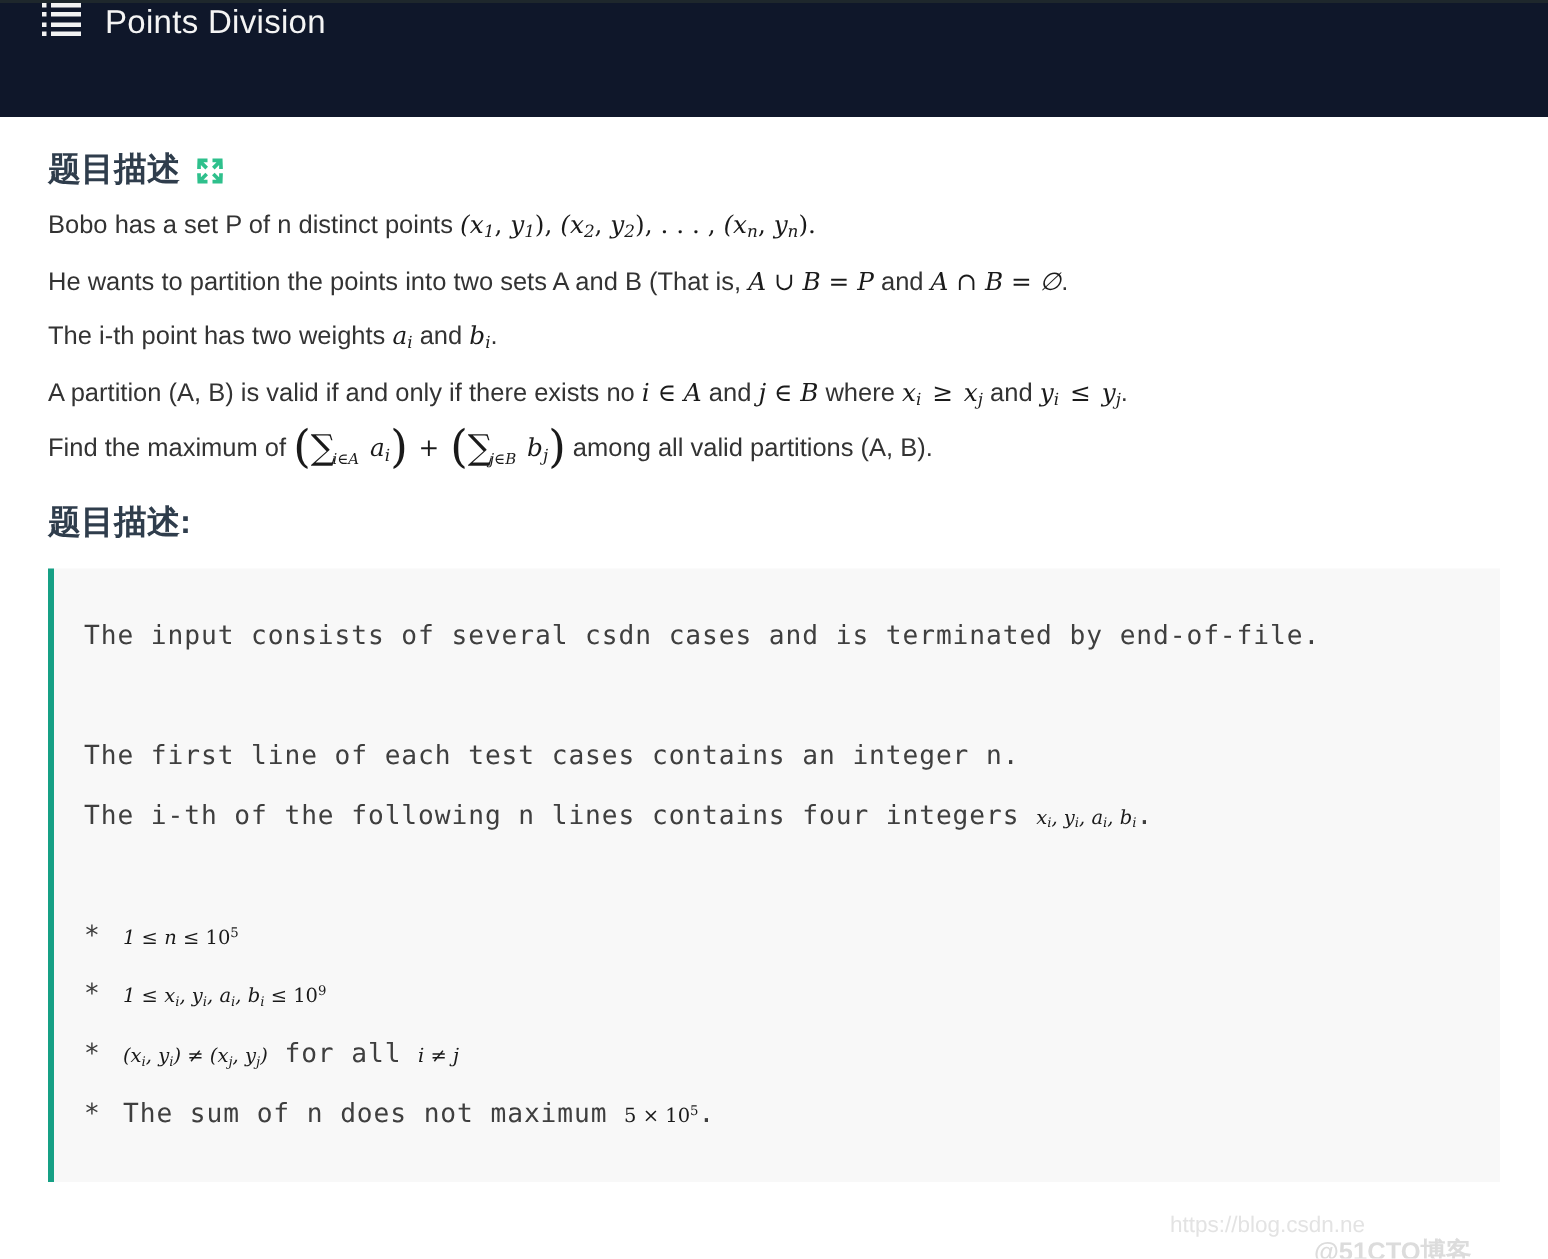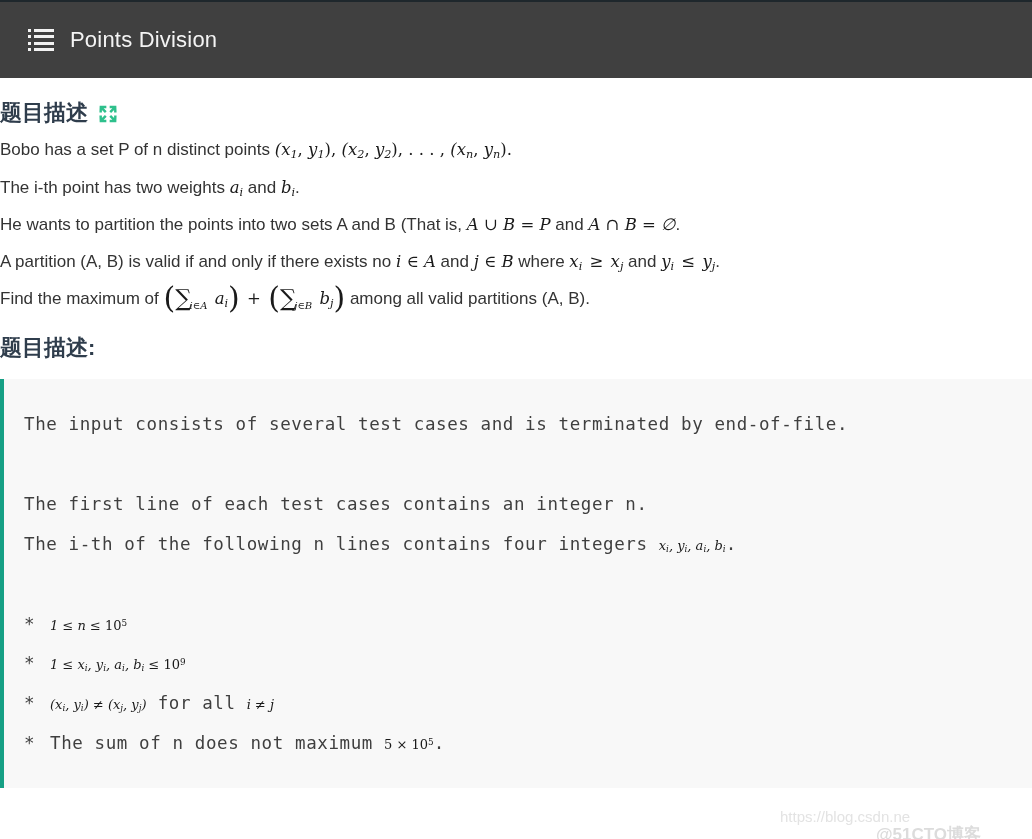--- a/index.html
+++ b/index.html
@@ -19,23 +19,23 @@
   
   .top-strip {
     height: 2px;
     width: 100%;
     background: #1e272c;
   }
 
   
   .app-header {
     height: 76px;
-    background: #404040;
+    background: #0f172a;
     display: flex;
-    align-items: center;
+    align-items: flex-start;
     padding-left: 28px;
     box-sizing: border-box;
   }
   .menu-icon {
     width: 26px;
     height: 22px;
     display: inline-flex;
     flex-direction: column;
     justify-content: space-between;
     margin-right: 16px;
@@ -62,21 +62,21 @@
   .app-title {
     color: #f4f4f4;
     font-size: 22px;
     letter-spacing: 0.2px;
     font-weight: 400;
     white-space: nowrap;
   }
 
   
   .content {
-    padding: 0 0;
+    padding: 0 32px;
     box-sizing: border-box;
   }
 
   .section-title {
     font-size: 22px;
     font-weight: bold;
     color: #2c3e50;
     margin: 22px 0 0 0;
     display: flex;
     align-items: center;
@@ -230,41 +230,41 @@
         <path fill="#2ec08c" d="M22 22 h-8 v-3 h3.2 l-3.6 -3.6 2.1 -2.1 3.6 3.6 v-3.2 h3 z"></path>
       </svg>
     </span>
   </h2>
 
   <p class="para">
     <span>Bobo has a set P of n distinct points </span><span class="m"><span>(</span><span>x</span><sub>1</sub><span class="up">, </span><span>y</span><sub>1</sub><span class="up">), </span><span>(</span><span>x</span><sub>2</sub><span class="up">, </span><span>y</span><sub>2</sub><span class="up">), </span><span class="up">. . . , </span><span>(</span><span>x</span><sub>n</sub><span class="up">, </span><span>y</span><sub>n</sub><span class="up">).</span></span>
   </p>
 
   <p class="para">
+    <span>He wants to partition the points into two sets A and B (That is, </span><span class="m">A ∪ B = P</span><span> and </span><span class="m">A ∩ B = ∅</span><span>.</span>
+  </p>
+
+  <p class="para">
     <span>The i-th point has two weights </span><span class="m"><span>a</span><sub>i</sub></span><span> and </span><span class="m"><span>b</span><sub>i</sub></span><span>.</span>
-  </p>
-
-  <p class="para">
-    <span>He wants to partition the points into two sets A and B (That is, </span><span class="m">A ∪ B = P</span><span> and </span><span class="m">A ∩ B = ∅</span><span>.</span>
   </p>
 
   <p class="para">
     <span>A partition (A, B) is valid if and only if there exists no </span><span class="m">i ∈ A</span><span> and </span><span class="m">j ∈ B</span><span> where </span><span class="m"><span>x</span><sub>i</sub><span class="op"> ≥ </span><span>x</span><sub>j</sub></span><span> and </span><span class="m"><span>y</span><sub>i</sub><span class="op"> ≤ </span><span>y</span><sub>j</sub></span><span>.</span>
   </p>
 
   <p class="para">
     <span>Find the maximum of </span><span class="m"><span class="bigparen">(</span><span class="bigsum">∑</span><span class="sumsub">i∈A</span>&nbsp;<span>a</span><sub>i</sub><span class="bigparen">)</span><span class="op"> + </span><span class="bigparen">(</span><span class="bigsum">∑</span><span class="sumsub">j∈B</span>&nbsp;<span>b</span><sub>j</sub><span class="bigparen">)</span></span><span> among all valid partitions (A, B).</span>
   </p>
 
   <h2 class="section-title cn">
     <span class="label">题目描述:</span>
   </h2>
 
   <div class="code-block">
-    <div class="code-line">The input consists of several test cases and is terminated by end-of-file.</div>
+    <div class="code-line">The input consists of several csdn cases and is terminated by end-of-file.</div>
     <div class="code-line blank">&nbsp;</div>
     <div class="code-line">The first line of each test cases contains an integer n.</div>
     <div class="code-line"><span>The i-th of the following n lines contains four integers </span><span class="m">x<sub>i</sub>, y<sub>i</sub>, a<sub>i</sub>, b<sub>i</sub></span><span>.</span></div>
     <div class="code-line blank">&nbsp;</div>
 
     <div class="code-line"><span class="bullet-star">*</span><span class="m">1 ≤ <span>n</span> ≤ <span class="up">10</span><sup>5</sup></span></div>
 
     <div class="code-line"><span class="bullet-star">*</span><span class="m">1 ≤ x<sub>i</sub>, y<sub>i</sub>, a<sub>i</sub>, b<sub>i</sub> ≤ <span class="up">10</span><sup>9</sup></span></div>
 
     <div class="code-line"><span class="bullet-star">*</span><span class="m">(x<sub>i</sub>, y<sub>i</sub>) ≠ (x<sub>j</sub>, y<sub>j</sub>)</span><span> for all </span><span class="m">i ≠ j</span></div>

